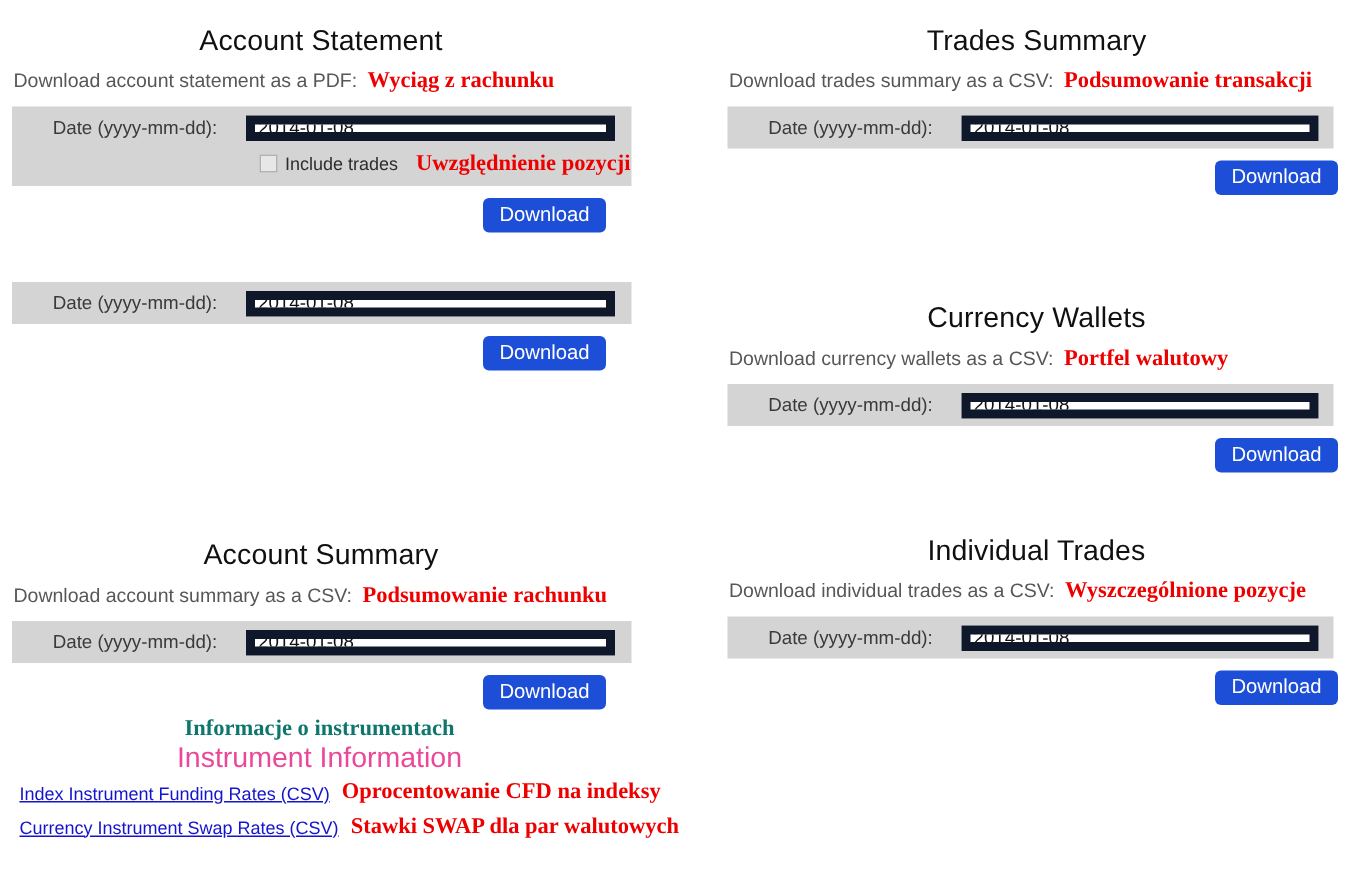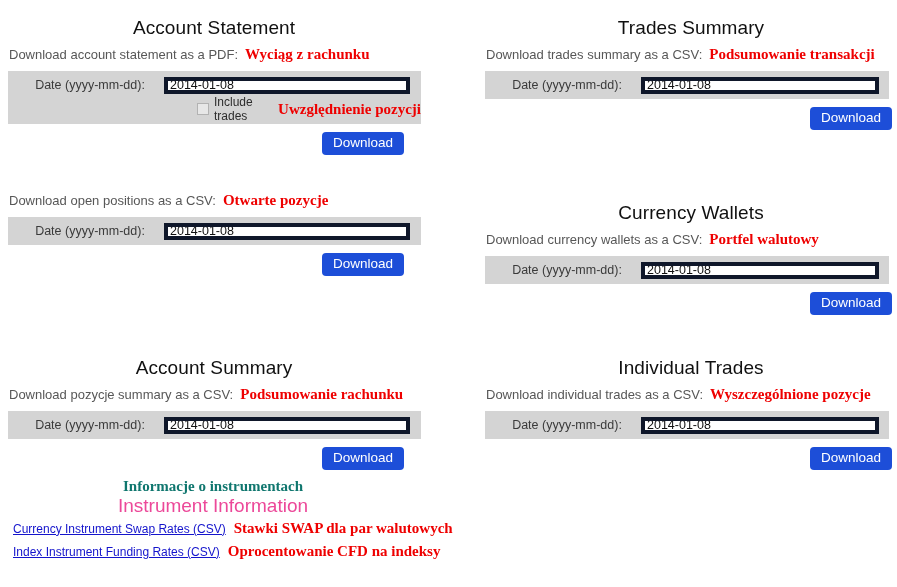--- a/index.html
+++ b/index.html
@@ -88,39 +88,38 @@
     padding-left: 8px;
     width: 148px;
     flex: none;
     text-align: center;
   }
   .date-input {
     font-family: "Liberation Sans", sans-serif;
     font-size: 12.5px;
     color: #111;
     background: #ffffff;
-    border: 4px solid #0f172a;
+    border: 6px solid #0f172a;
     height: 17px;
     line-height: 17px;
     padding: 0 2px;
     box-sizing: border-box;
     flex: 1 1 auto;
     margin-right: 11px;
     outline: none;
   }
   .panel.rightcol .date-input { margin-right: 10px; }
 
   .check-row {
     position: relative;
     height: 22px;
     display: flex;
     align-items: center;
     padding-left: 160px;
     margin-top: 3px;
-    margin-left: 24px;
   }
   .chk {
     width: 12px; height: 12px;
     border: 1px solid #b2b2b2;
     background: #e7e7e7;
     box-sizing: border-box;
     flex: none;
     margin: 0 5px 0 5px;
     padding: 0;
     -webkit-appearance: none;
@@ -216,62 +215,59 @@
           <span class="chk-label">Include trades</span>
           <span class="pl">Uwzględnienie pozycji</span>
         </div>
       </div>
       <div class="btn-row">
         <button class="dl-btn">Download</button>
       </div>
     </div>
 
     <div class="block block-h2">
-      <div class="desc-row">
-        <span class="desc">Download open positions as a CSV:</span><span class="pl">Otwarte pozycje</span>
-      </div>
       <div class="panel">
         <div class="field-row">
           <span class="field-label">Date (yyyy-mm-dd):</span>
           <input class="date-input" type="text" value="2014-01-08" style="">
         </div>
       </div>
       <div class="btn-row">
         <button class="dl-btn">Download</button>
       </div>
     </div>
 
     <div class="block block-h3">
       <h2 class="sect-title">Account Summary</h2>
       <div class="desc-row">
-        <span class="desc">Download pozycje summary as a CSV:</span><span class="pl">Podsumowanie rachunku</span>
+        <span class="desc">Download account summary as a CSV:</span><span class="pl">Podsumowanie rachunku</span>
       </div>
       <div class="panel">
         <div class="field-row">
           <span class="field-label">Date (yyyy-mm-dd):</span>
           <input class="date-input" type="text" value="2014-01-08" style="">
         </div>
       </div>
       <div class="btn-row">
         <button class="dl-btn">Download</button>
       </div>
     </div>
 
     <div class="instrument">
       <div class="instr-pl">Informacje o instrumentach</div>
       <h2 class="instr-title">Instrument Information</h2>
 
       <div class="link-row">
+        <a class="ilink" href="#">Index Instrument Funding Rates (CSV)</a>
+        <span class="pl">Oprocentowanie CFD na indeksy</span>
+      </div>
+      <div class="link-row">
         <a class="ilink" href="#">Currency Instrument Swap Rates (CSV)</a>
         <span class="pl">Stawki SWAP dla par walutowych</span>
       </div>
-      <div class="link-row">
-        <a class="ilink" href="#">Index Instrument Funding Rates (CSV)</a>
-        <span class="pl">Oprocentowanie CFD na indeksy</span>
-      </div>
     </div>
 
   </div>
 
   <div class="col col-right">
 
     <div class="block block-h1">
       <h2 class="sect-title">Trades Summary</h2>
       <div class="desc-row">
         <span class="desc">Download trades summary as a CSV:</span><span class="pl">Podsumowanie transakcji</span>

